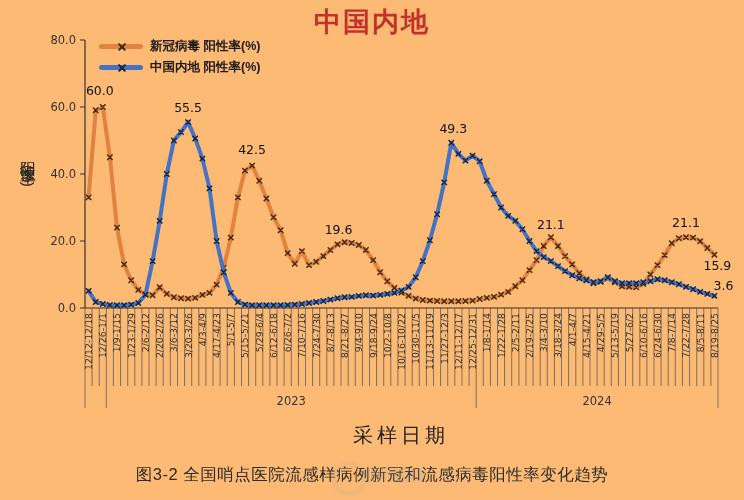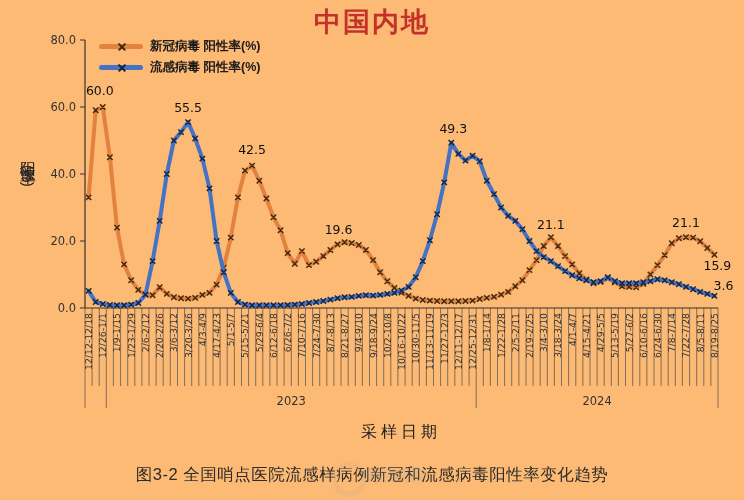--- a/index.html
+++ b/index.html
@@ -14,21 +14,21 @@
   .legend-line{position:relative;display:inline-block;width:44px;height:5px;border-radius:3px;margin-right:7px;}
   .legend-line .xm{position:absolute;left:18px;top:1.8px;width:10px;height:1.7px;border-radius:1px;}
   .legend-line .xm.a{transform:rotate(45deg);}
   .legend-line .xm.b{transform:rotate(-45deg);}
   .legend-label{font-size:12.5px;color:#1a1a1a;}
   .y-title{position:absolute;left:17px;top:150px;display:flex;flex-direction:column;align-items:center;
         color:#222;font-size:15.5px;}
   .vt-cjk{writing-mode:vertical-rl;text-orientation:upright;letter-spacing:3px;}
   .vt-unit{writing-mode:vertical-rl;margin-top:6px;font-size:14px;}
   .x-title{position:absolute;left:61px;top:422px;width:680px;text-align:center;
-        font-size:16px;letter-spacing:4px;color:#222;}
+        font-size:20px;letter-spacing:4px;color:#222;}
   .caption{position:absolute;left:0;top:464px;width:744px;text-align:center;
         font-size:16.5px;color:#2b2b2b;letter-spacing:0.5px;}
   .watermark{position:absolute;left:330px;top:460px;width:100px;height:32px;opacity:0.15;
         filter:blur(1.5px);pointer-events:none;}
   .watermark .wm-circle{position:absolute;left:2px;top:2px;width:26px;height:26px;border:4px solid #9a9a9a;border-radius:50%;}
   .watermark .wm-bar{position:absolute;left:34px;top:8px;width:60px;height:14px;background:#a8a8a8;border-radius:3px;}
 </style>
 </head>
 <body>
 
@@ -212,21 +212,21 @@
           <i class="xm a" style="background: rgb(61, 42, 18);"></i>
           <i class="xm b" style="background: rgb(61, 42, 18);"></i>
         </span>
       <span class="legend-label">新冠病毒 阳性率(%)</span>
     </div>
     <div class="legend-item">
       <span class="legend-line" style="background: rgb(68, 114, 196);">
           <i class="xm a" style="background: rgb(23, 36, 61);"></i>
           <i class="xm b" style="background: rgb(23, 36, 61);"></i>
         </span>
-      <span class="legend-label">流感病毒 阳性率(%)</span>
+      <span class="legend-label">中国内地 阳性率(%)</span>
     </div>
   </div>
 
   <div class="x-title">采样日期</div>
 
   <div class="caption">图3-2 全国哨点医院流感样病例新冠和流感病毒阳性率变化趋势</div>
   <div class="watermark">
     <span class="wm-circle"></span>
     <span class="wm-bar"></span>
   </div>

